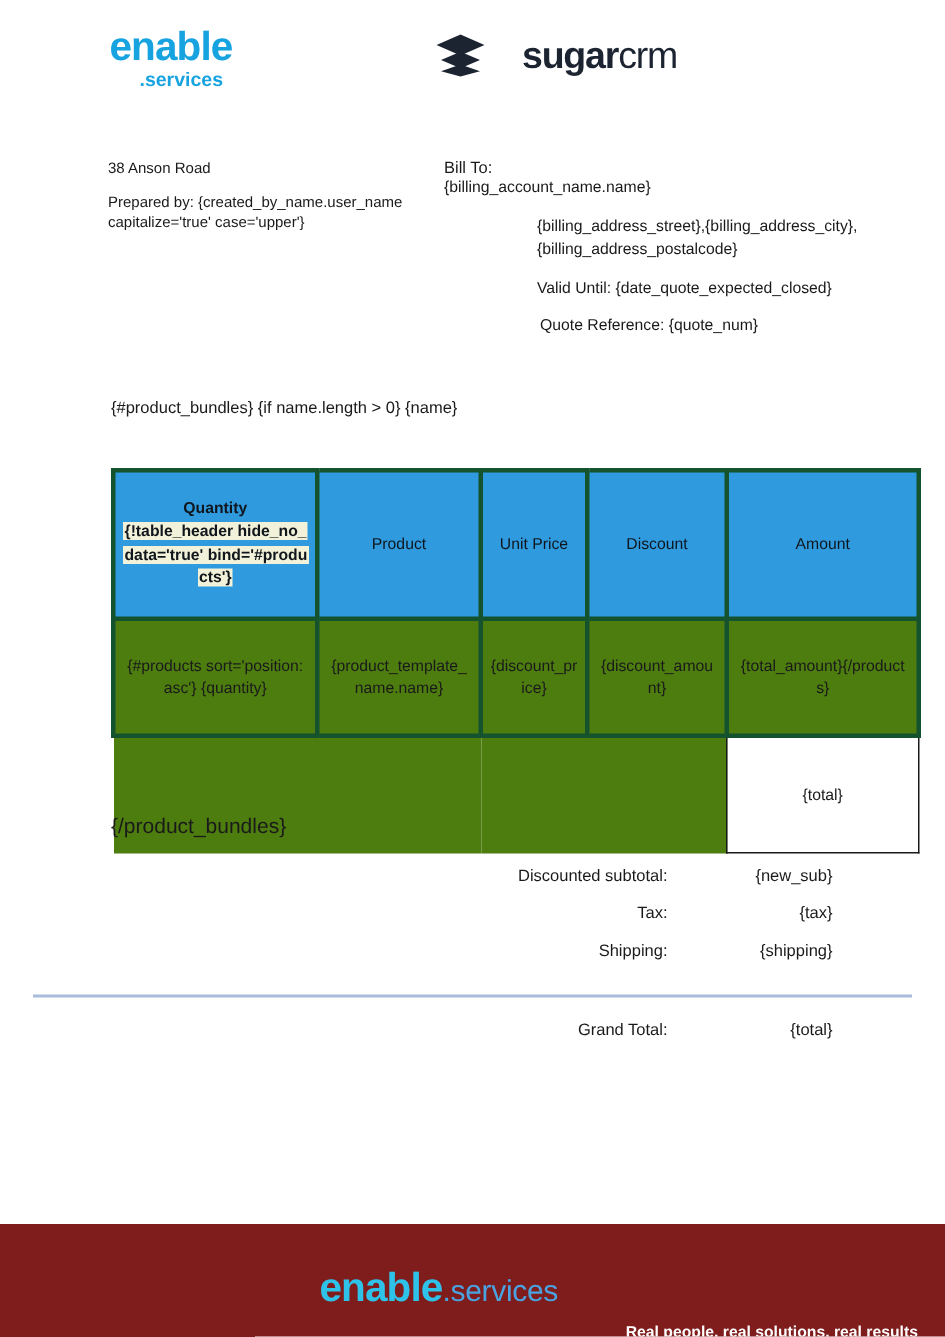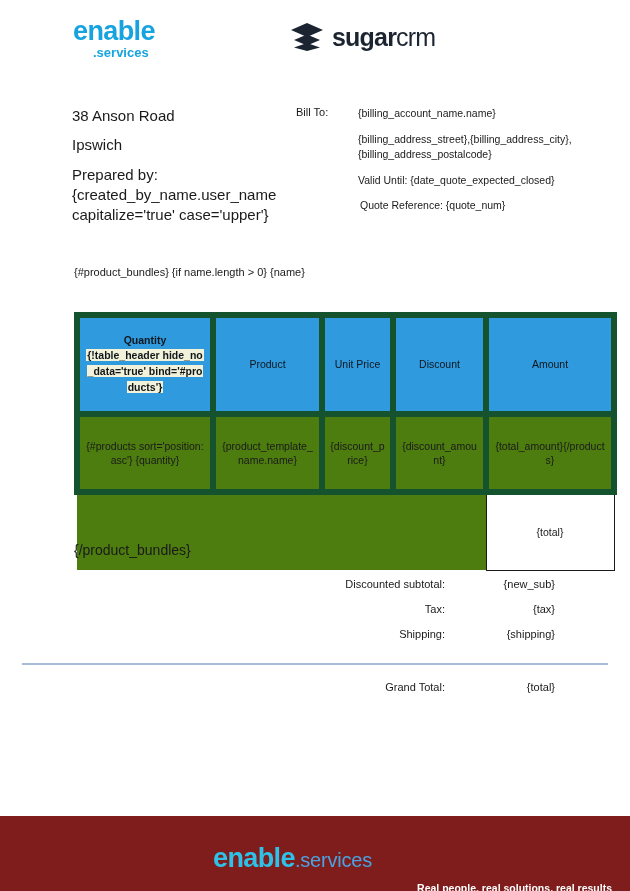--- a/index.html
+++ b/index.html
@@ -52,21 +52,21 @@
     margin-top: 1px;
     margin-left: 20px;
   }
 
   .sugar-logo {
     position: absolute;
     left: 290px;
     top: 22px;
     display: flex;
     align-items: center;
-    gap: 8px;
+    gap: 24px;
   }
   .sugar-logo .sugar-mark {
     width: 34px;
     height: 30px;
     display: block;
   }
   .sugar-logo .sugar-text {
     font-size: 25px;
     line-height: 1;
     color: #1b2430;
@@ -79,36 +79,37 @@
   .info-area {
     position: relative;
     height: 170px;
   }
 
   .sender-block {
     position: absolute;
     left: 72px;
     top: 16px;
     width: 250px;
-    font-size: 15px;
+    font-size: 10px;
     line-height: 1.35;
   }
   .sender-block .line { margin-bottom: 9px; }
   .sender-block .line:last-child { margin-bottom: 0; }
 
   .billto-block {
     position: absolute;
     left: 296px;
     top: 16px;
     width: 300px;
     font-size: 10.5px;
   }
   .billto-row {
     display: flex;
     align-items: flex-start;
+    flex-direction: column;
   }
   .billto-label {
     width: 62px;
     flex: none;
     font-size: 11px;
   }
   .billto-value {
     flex: 1;
     line-height: 1.45;
   }
@@ -131,21 +132,21 @@
   
   .quote-table {
     position: absolute;
     left: 74px;
     top: 312px;
     width: 537px;
     border-collapse: collapse;
     table-layout: fixed;
   }
   .quote-table td {
-    border: 6px solid #14532d;
+    border: 3px solid #14532d;
     text-align: center;
     vertical-align: middle;
     font-size: 10.5px;
     line-height: 1.35;
     padding: 4px 5px;
     word-wrap: break-word;
     overflow-wrap: break-word;
     word-break: break-all;
   }
   .quote-table thead td {
@@ -300,21 +301,20 @@
         <span class="sugar-bold">sugar</span><span class="sugar-light">crm</span>
       </span>
     </div>
 
   </div>
 
   <div class="info-area">
 
     <div class="sender-block">
       <div class="line">38 Anson Road</div>
-      <div class="line">Ipswich</div>
       <div class="line">Prepared by: {created_by_name.user_name capitalize='true' case='upper'}</div>
     </div>
 
     <div class="billto-block">
       <div class="billto-row">
         <span class="billto-label">Bill To:</span>
         <span class="billto-value">{billing_account_name.name}</span>
       </div>
       <div class="billto-extra gap-sm">{billing_address_street},{billing_address_city}, {billing_address_postalcode}</div>
       <div class="billto-extra gap-xs">Valid Until: {date_quote_expected_closed}</div>

